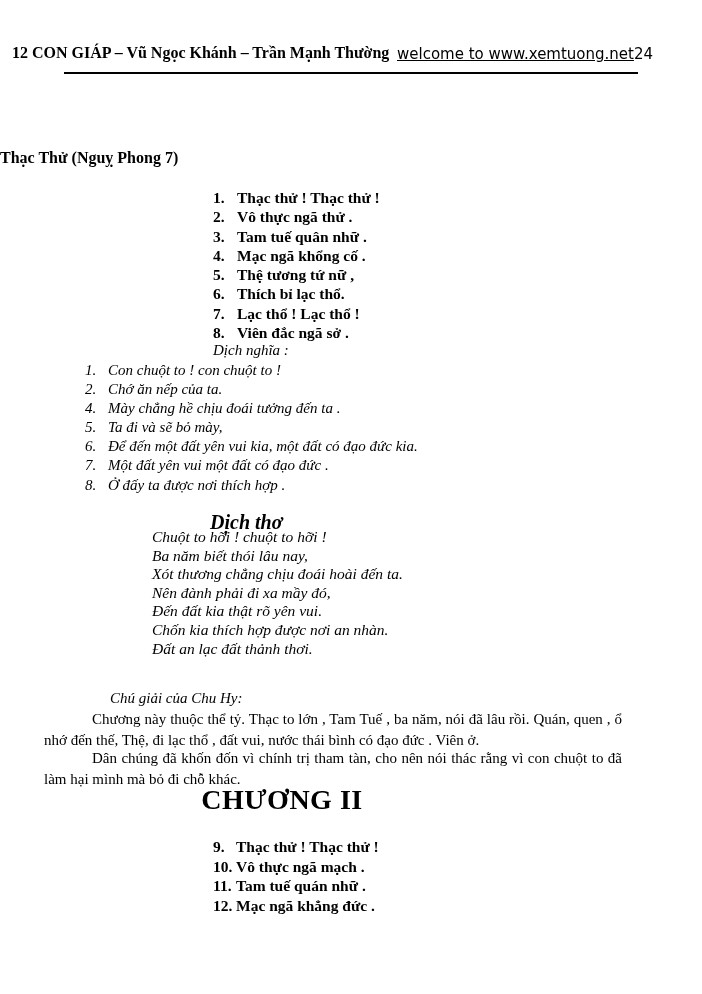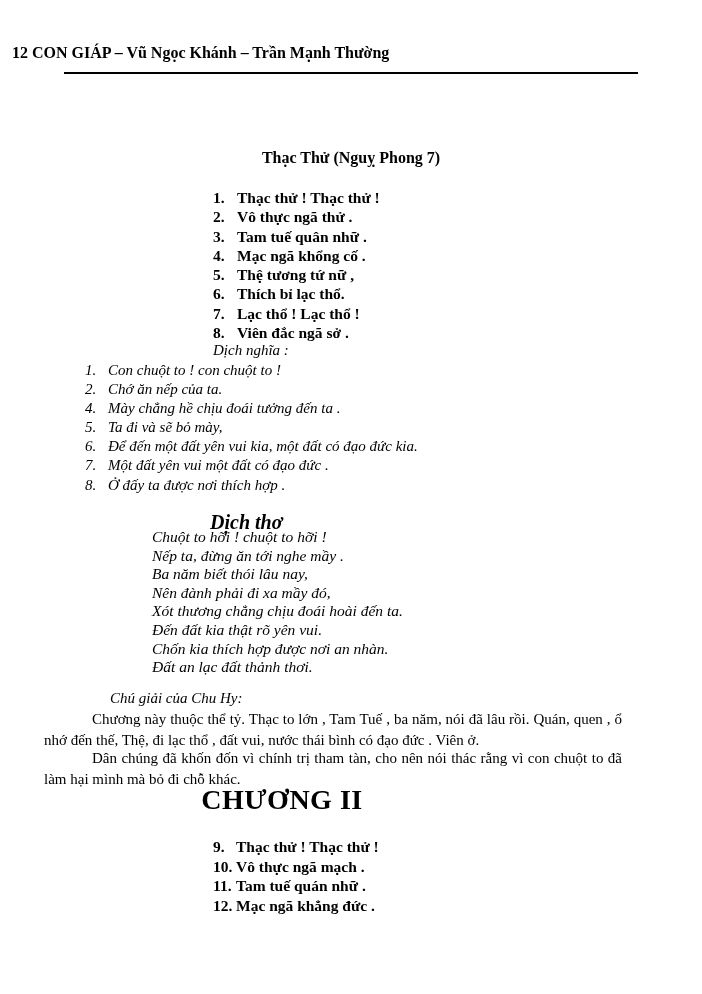--- a/index.html
+++ b/index.html
@@ -21,21 +21,21 @@
     font-family:"DejaVu Sans","Liberation Sans",sans-serif;
     font-size:15px; white-space:nowrap;
   }
   .hdr-link { text-decoration:underline; color:#000; }
   .hdr-rule {
     position:absolute; left:64px; top:72px;
     width:574px; height:2px; background:#000;
   }
   .poem-title {
     position:absolute; left:0; top:149px; width:702px;
-    text-align:center; font-weight:bold; font-size:16px;
+    font-weight:bold; font-size:16px;
   }
   .verse1 {
     position:absolute; left:213px; top:188px;
     font-weight:bold; font-size:15.5px; line-height:19.3px;
     white-space:nowrap;
   }
   .verse1 .num { display:inline-block; width:24px; }
   .dich-nghia {
     position:absolute; left:213px; top:342px;
     font-style:italic; font-size:15px; white-space:nowrap;
@@ -76,20 +76,21 @@
   }
   .verse2 .num { display:inline-block; width:23px; }
 </style>
 </head>
 <body>
 
 <div class="page">
 
   <div class="hdr-left">12 CON GIÁP – Vũ Ngọc Khánh – Trần Mạnh Thường</div>
 
+  <div class="hdr-right"><span class="hdr-link">welcome to www.xemtuong.net</span><span>24</span></div>
 
   <div class="hdr-rule"></div>
 
   <div class="poem-title">Thạc Thử (Nguỵ Phong 7)</div>
 
   <div class="verse1">
     <div><span class="num">1.</span><span>Thạc thử ! Thạc thử !</span></div>
     <div><span class="num">2.</span><span>Vô thực ngã thử .</span></div>
     <div><span class="num">3.</span><span>Tam tuế quân nhữ .</span></div>
     <div><span class="num">4.</span><span>Mạc ngã khổng cố .</span></div>
@@ -108,24 +109,23 @@
     <div><span class="num">5.</span><span>Ta đi và sẽ bỏ mày,</span></div>
     <div><span class="num">6.</span><span>Để đến một đất yên vui kia, một đất có đạo đức kia.</span></div>
     <div><span class="num">7.</span><span>Một đất yên vui một đất có đạo đức .</span></div>
     <div><span class="num">8.</span><span>Ở đấy ta được nơi thích hợp .</span></div>
   </div>
 
   <div class="dich-tho">Dịch thơ</div>
 
   <div class="poem-trans">
     <div>Chuột to hỡi ! chuột to hỡi !</div>
-    <div>Nếp ta, đừng ăn tới nghe mầy .</div>
     <div>Ba năm biết thói lâu nay,</div>
+    <div>Xót thương chẳng chịu đoái hoài đến ta.</div>
     <div>Nên đành phải đi xa mầy đó,</div>
-    <div>Xót thương chẳng chịu đoái hoài đến ta.</div>
     <div>Đến đất kia thật rõ yên vui.</div>
     <div>Chốn kia thích hợp được nơi an nhàn.</div>
     <div>Đất an lạc đất thảnh thơi.</div>
   </div>
 
   <div class="chu-giai">Chú giải của Chu Hy:</div>
 
   <div class="para para1">Chương này thuộc thể tỷ. Thạc to lớn , Tam Tuế , ba năm, nói đã lâu rồi. Quán, quen , ổ nhớ đến thế, Thệ, đi lạc thổ , đất vui, nước thái bình có đạo đức . Viên ở.</div>
 
   <div class="para para2">Dân chúng đã khốn đốn vì chính trị tham tàn, cho nên nói thác rằng vì con chuột to đã làm hại mình mà bỏ đi chỗ khác.</div>

